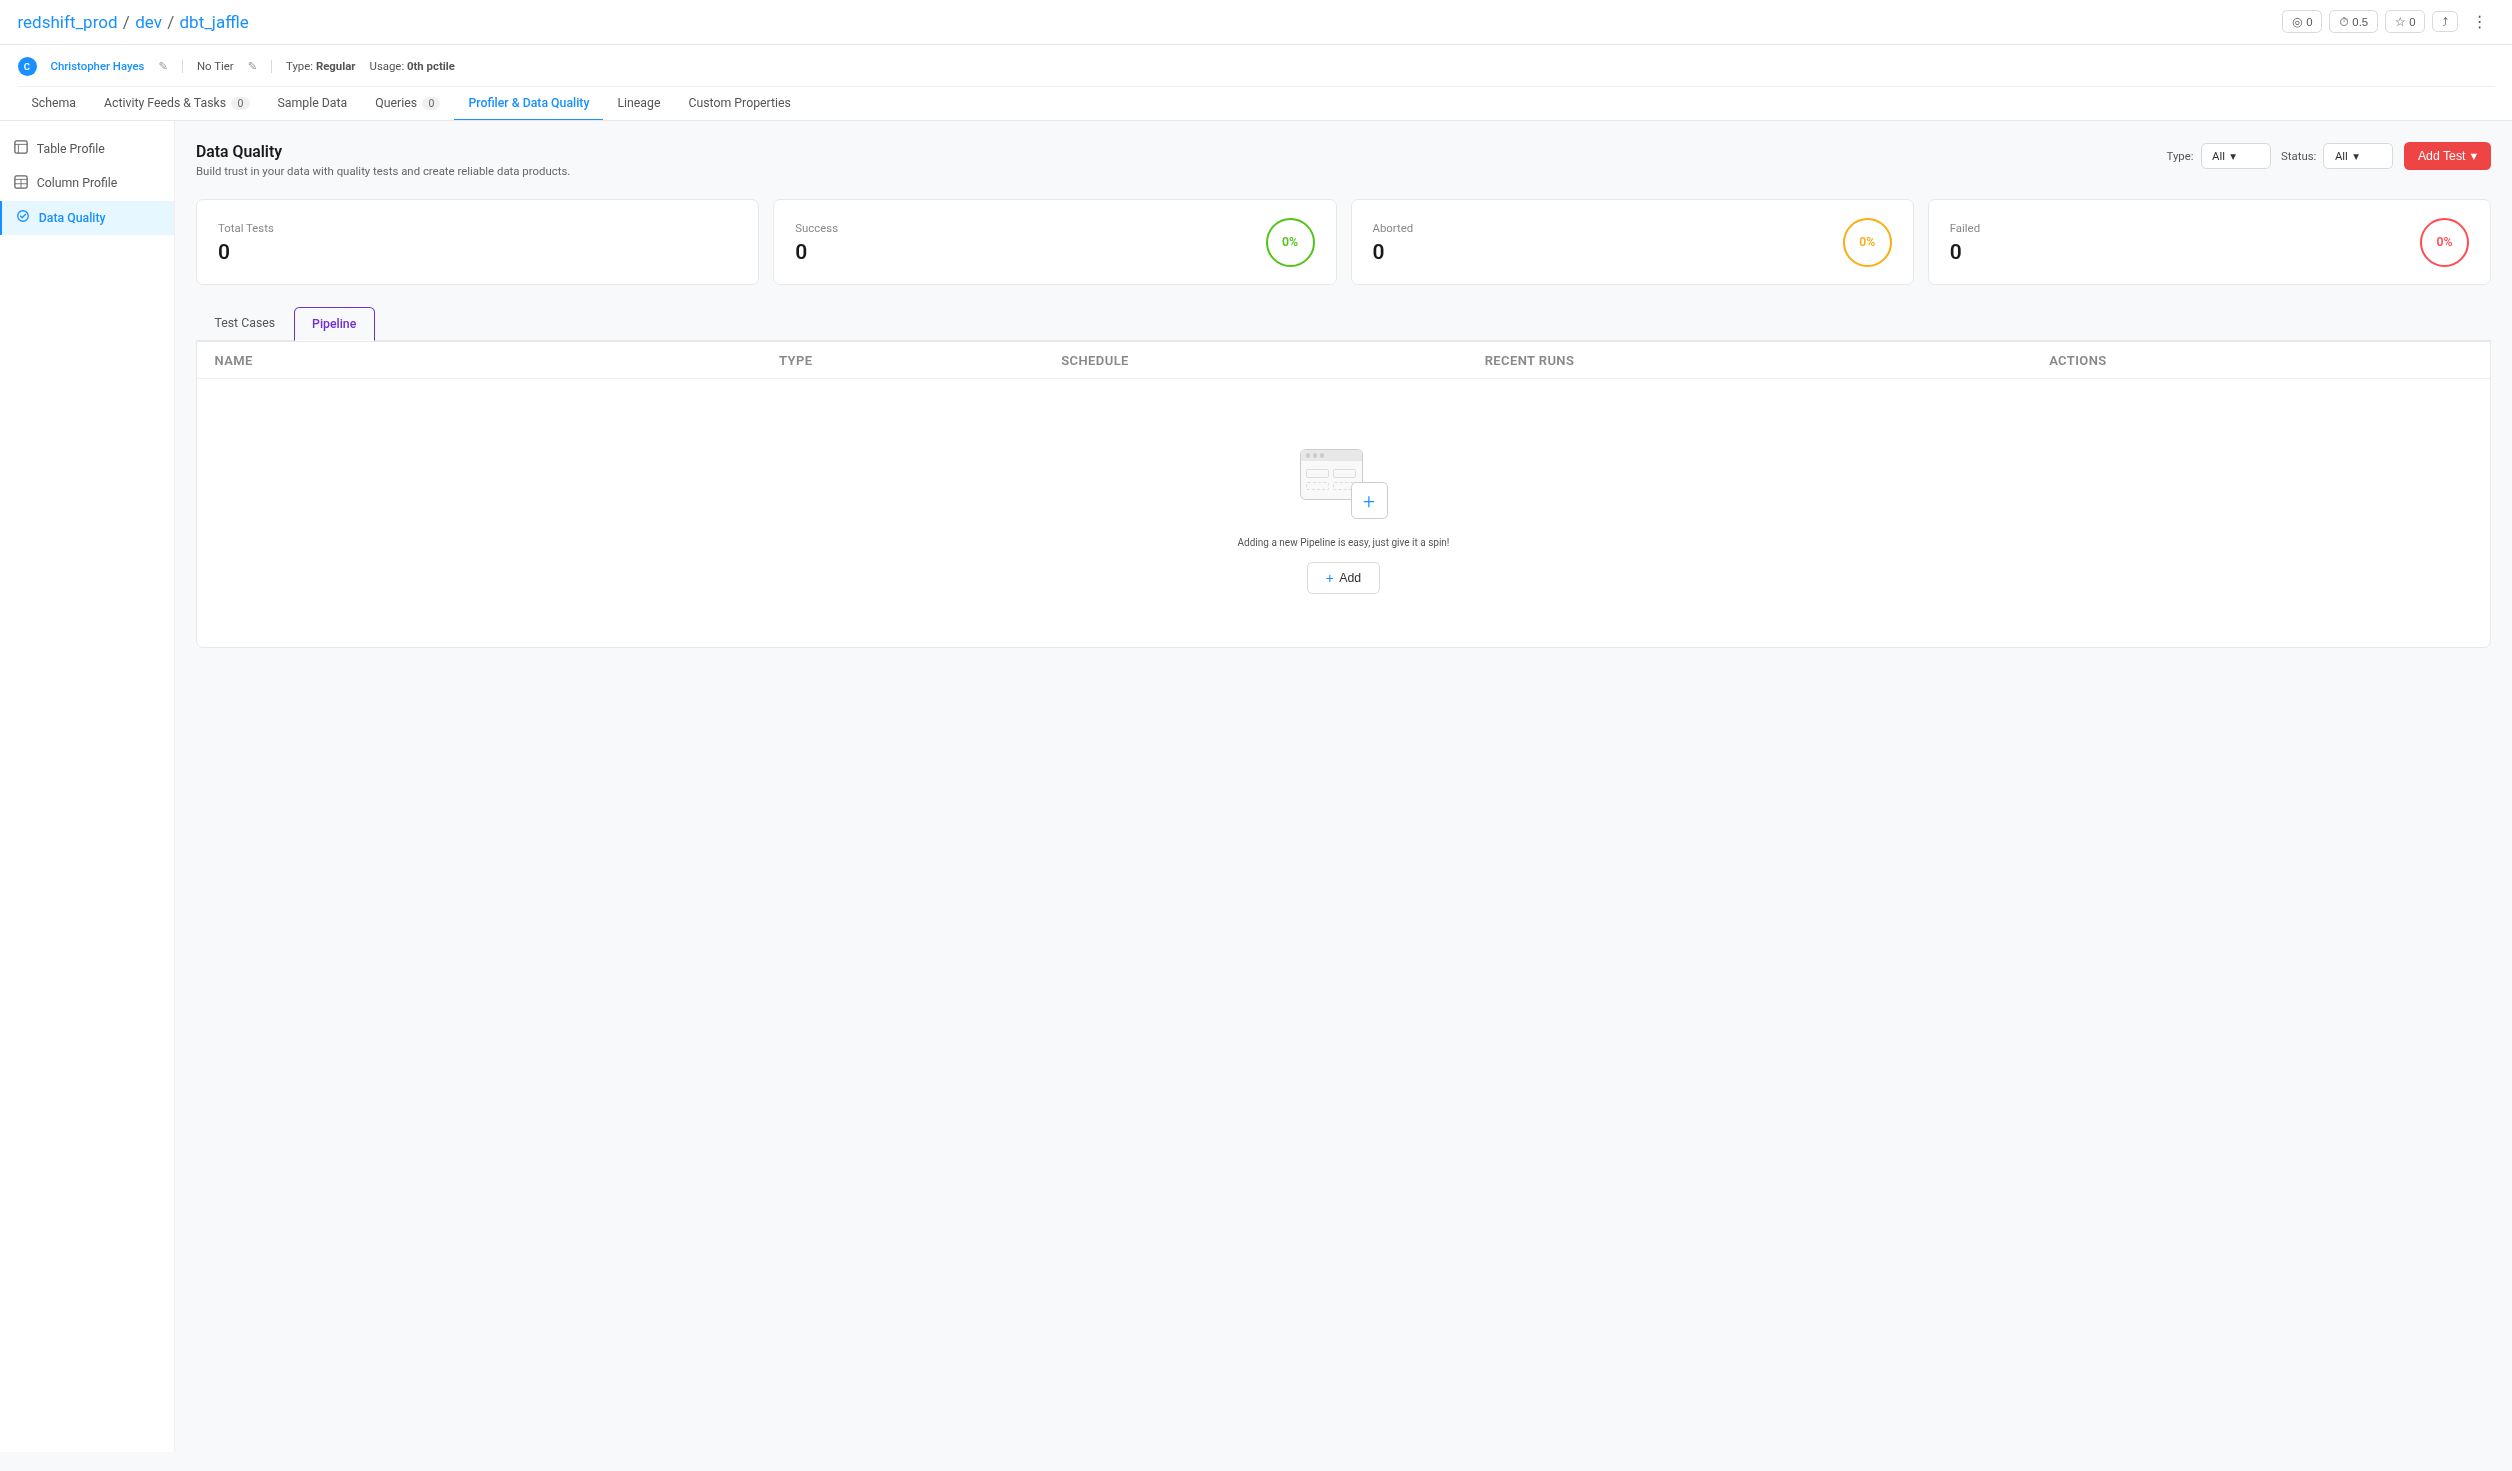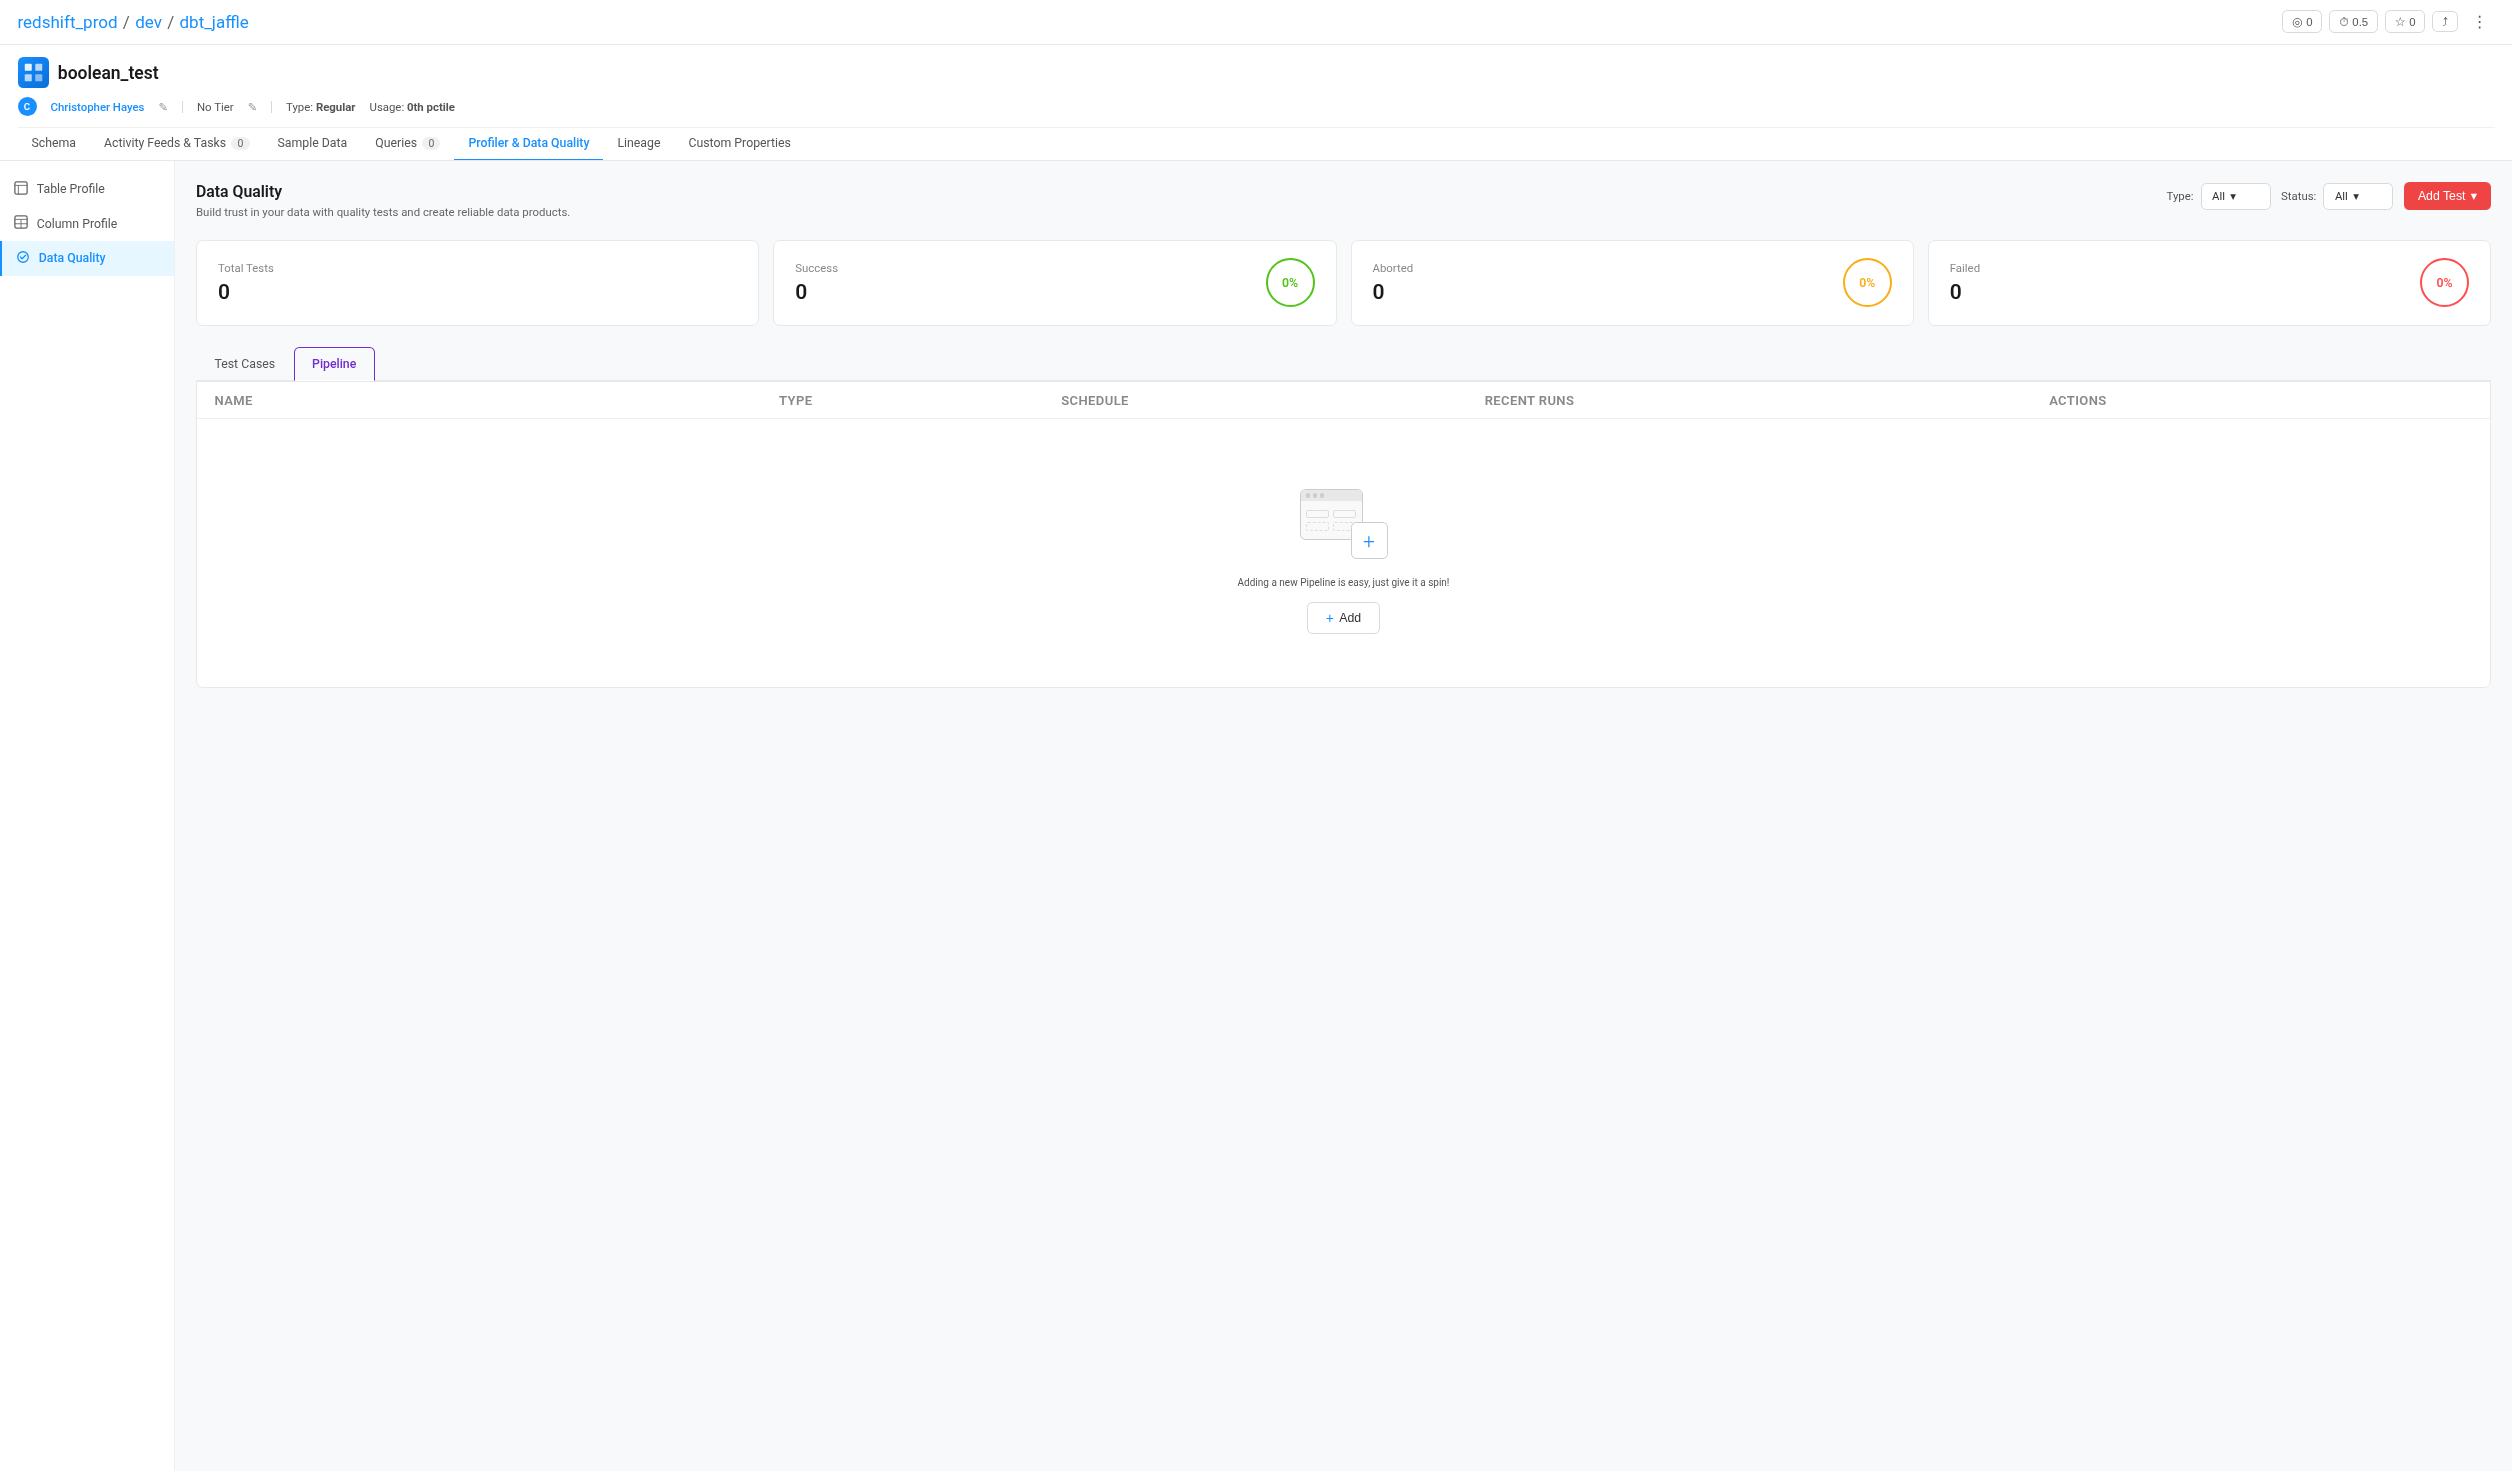--- a/index.html
+++ b/index.html
@@ -118,31 +118,20 @@
       <span>0</span>
     </button>
     <button class="top-action-btn">
       <span>⤴</span>
     </button>
     <button class="top-action-more">⋮</button>
   </div>
 </div>
 
 <div class="page-header">
-  <div class="app-logo">
-    <div class="logo-icon">
-      <svg width="21" height="21" viewBox="0 0 24 24" fill="none">
-        <rect x="2" y="2" width="8" height="8" rx="1" fill="white" opacity="0.9"></rect>
-        <rect x="14" y="2" width="8" height="8" rx="1" fill="white" opacity="0.7"></rect>
-        <rect x="2" y="14" width="8" height="8" rx="1" fill="white" opacity="0.7"></rect>
-        <rect x="14" y="14" width="8" height="8" rx="1" fill="white" opacity="0.5"></rect>
-      </svg>
-    </div>
-    <span class="app-name">boolean_test</span>
-  </div>
   <div class="owner-row">
     <div class="owner-avatar">C</div>
     <span class="owner-name">Christopher Hayes</span>
     <span class="edit-icon">✎</span>
     <div class="divider-v"></div>
     <span class="tier-info">
       <span>No Tier</span>
     </span>
     <span class="edit-icon">✎</span>
     <div class="divider-v"></div>

